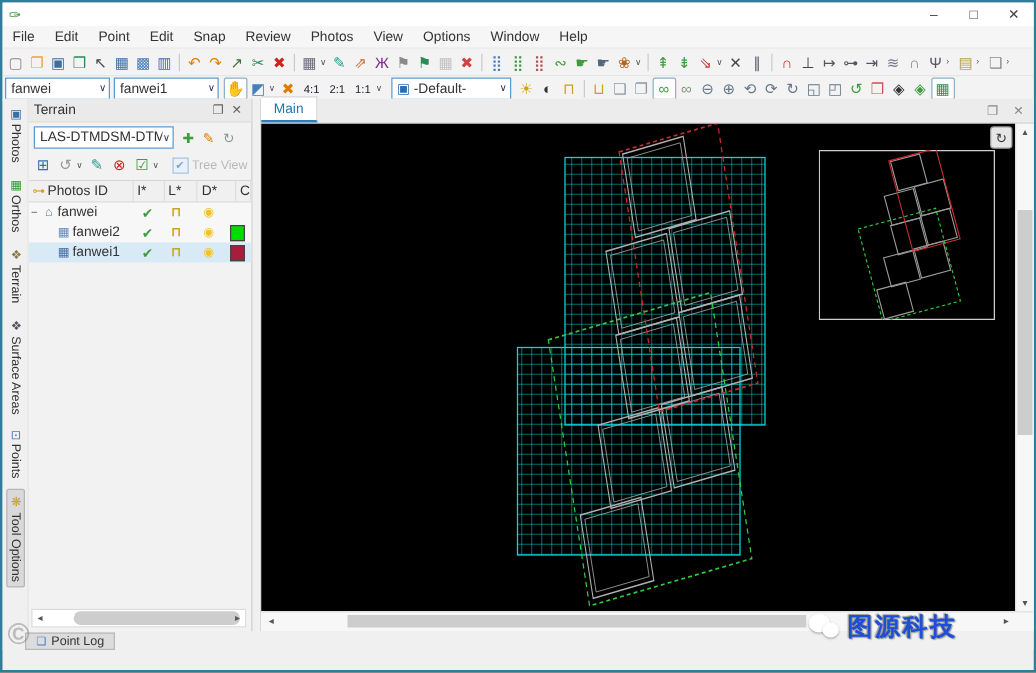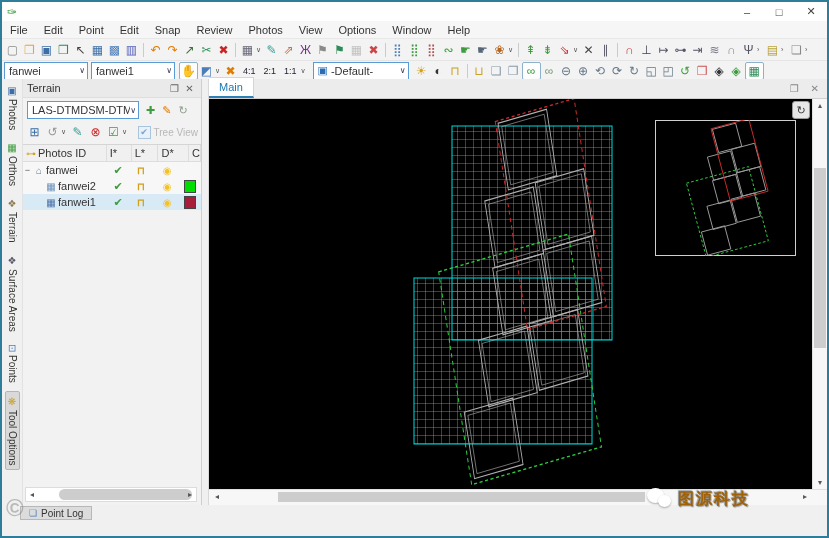--- a/index.html
+++ b/index.html
@@ -88,21 +88,21 @@
   .ot-icon{font-size:9px;color:#4a7ebb}
   .statusbar{position:absolute;left:0;top:518px;width:825px;height:16px;background:#f0f0f0;border-top:1px solid #dcdcdc;display:flex;align-items:center;justify-content:flex-end;gap:12px;padding-right:12px;font-size:11px;color:#222;box-sizing:border-box}
   
   .wm-left{position:absolute;left:4px;top:492px;display:flex;align-items:center;gap:6px;z-index:60;pointer-events:none}
   .wm-logo{font-size:24px;color:rgba(120,120,120,.45);font-weight:bold}
   .wm-text-l{font-size:25px;font-weight:bold;letter-spacing:5px;color:rgba(125,125,125,.42);text-shadow:1px 1px 0 rgba(255,255,255,.5)}
   .wm-right{position:absolute;left:645px;top:486px;display:flex;align-items:center;gap:5px;z-index:60;pointer-events:none}
   .bubwrap{position:relative;width:26px;height:22px}
   .bub1{position:absolute;left:0;top:0;width:17px;height:15px;background:#fff;border-radius:50%;box-shadow:0 1px 2px rgba(0,0,0,.3)}
   .bub2{position:absolute;left:11px;top:7px;width:13px;height:12px;background:#fff;border-radius:50%;box-shadow:0 1px 2px rgba(0,0,0,.3)}
-  .wm-text-r{font-size:16px;font-weight:bold;letter-spacing:2px;color:#a16207;text-shadow:0 0 1px #8a8a8a,1px 1px 1px #9a9a9a,-1px -1px 1px #9a9a9a}
+  .wm-text-r{font-size:20px;font-weight:bold;letter-spacing:2px;color:#1d4ed8;text-shadow:0 0 1px #8a8a8a,1px 1px 1px #9a9a9a,-1px -1px 1px #9a9a9a}
 </style>
 </head>
 <body>
 
 <div class="window">
 
   <div class="titlebar">
     <span class="app-icon">✑</span>
     <span class="win-controls">
       <span class="win-btn">–</span>

